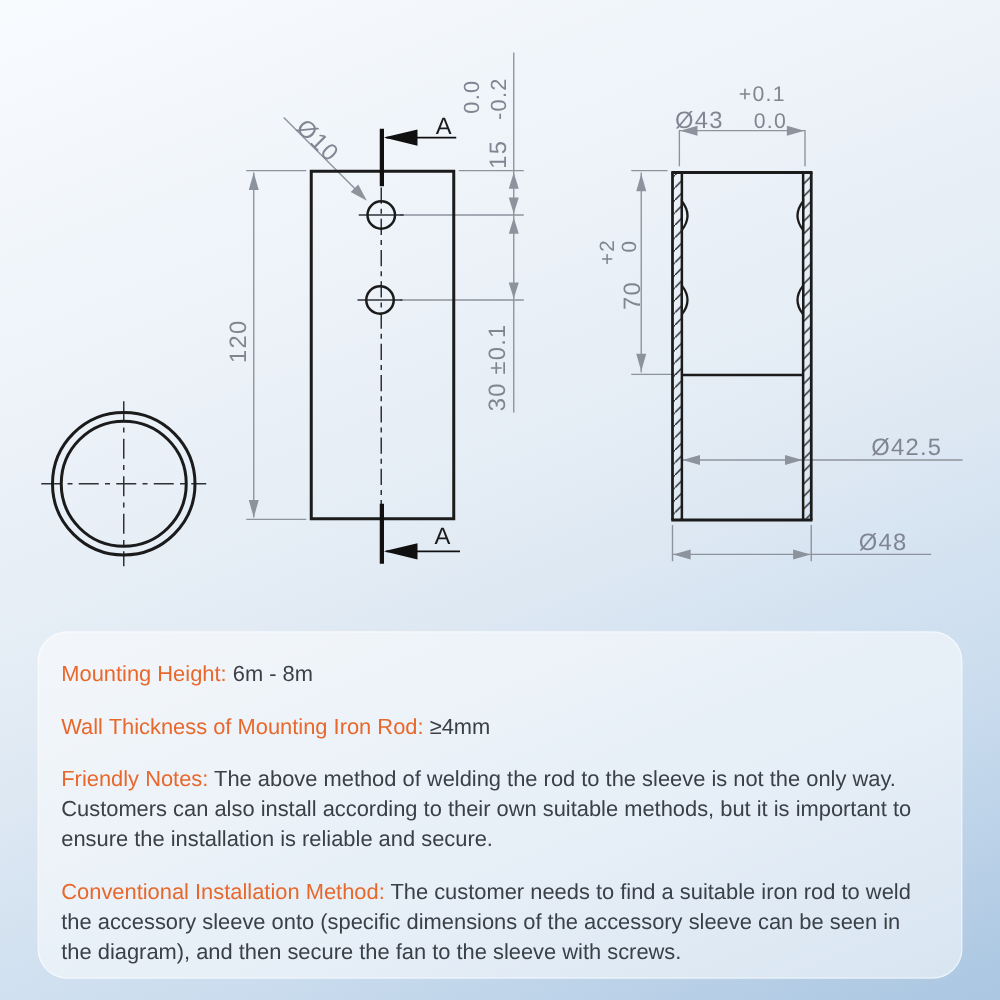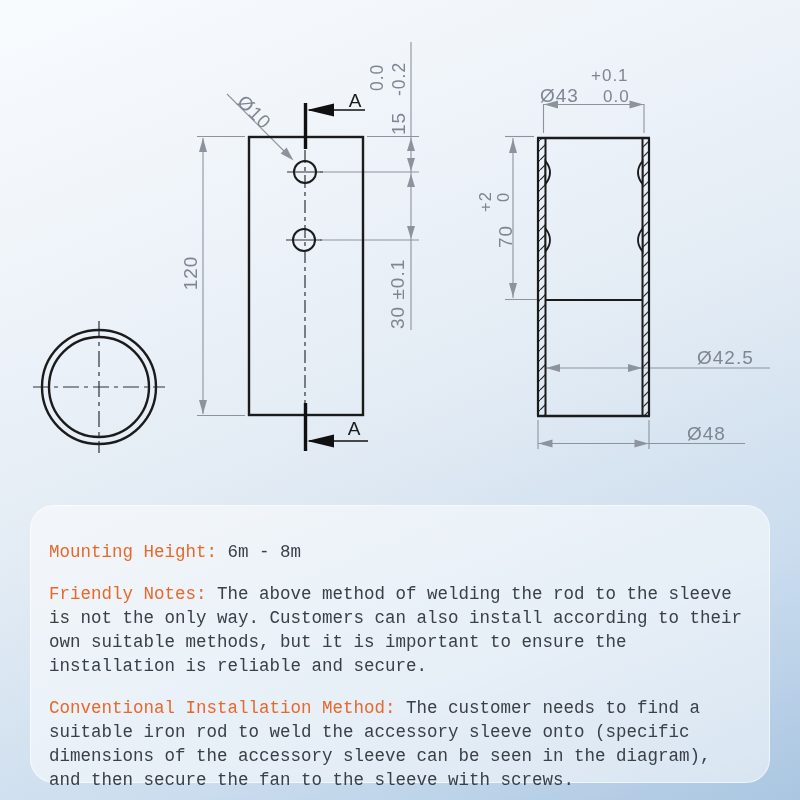--- a/index.html
+++ b/index.html
@@ -15,21 +15,21 @@
   .dimhead{fill:#8d939d;stroke:none;}
   .dimtxt{font-family:"Liberation Sans",sans-serif;fill:#7f8692;letter-spacing:1px;}
   .secttxt{font-family:"Liberation Sans",sans-serif;fill:#1b1b1b;}
   .panel{
     position:absolute;left:30px;top:505px;width:740px;height:278px;
     box-sizing:border-box;border-radius:24px;
     background:rgba(255,255,255,0.52);
     border:1px solid rgba(255,255,255,0.55);
     padding:21px 20px 0 18px;
   }
-  .info-line{margin:13px 0 18px 0;font-size:17.5px;line-height:24px;color:#3a4047;font-family:Liberation Mono, monospace;}
+  .info-line{margin:0 0 18px 0;font-size:17.5px;line-height:24px;color:#3a4047;}
   .info-label{color:#e8682c;}
   .info-value{color:#3a4047;}
 </style>
 </head>
 <body>
 
 <svg id="drawing" width="800" height="505" viewBox="0 0 800 505">
   <defs>
     <pattern id="hatch" width="10" height="10" patternUnits="userSpaceOnUse">
       <path d="M-1,11 L11,-1" stroke="#23262b" stroke-width="1.2"></path>
@@ -136,17 +136,18 @@
     <path d="M545.5,161 Q554.5,172.5 545.5,184 Z" fill="#e9eff7" stroke="#1b1b1b" stroke-width="1.8"></path>
     <path d="M545.5,228.5 Q554.5,240 545.5,251.5 Z" fill="#e9eff7" stroke="#1b1b1b" stroke-width="1.8"></path>
     <path d="M642.5,161 Q633.5,172.5 642.5,184 Z" fill="#e9eff7" stroke="#1b1b1b" stroke-width="1.8"></path>
     <path d="M642.5,228.5 Q633.5,240 642.5,251.5 Z" fill="#e9eff7" stroke="#1b1b1b" stroke-width="1.8"></path>
   </g>
 </svg>
 
 <div class="panel">
   <p class="info-line"><span class="info-label">Mounting Height:</span> <span class="info-value">6m - 8m</span></p>
 
+  <p class="info-line"><span class="info-label">Wall Thickness of Mounting Iron Rod:</span> <span class="info-value">≥4mm</span></p>
 
   <p class="info-line"><span class="info-label">Friendly Notes:</span> <span class="info-value">The above method of welding the rod to the sleeve is not the only way. Customers can also install according to their own suitable methods, but it is important to ensure the installation is reliable and secure.</span></p>
 
   <p class="info-line"><span class="info-label">Conventional Installation Method:</span> <span class="info-value">The customer needs to find a suitable iron rod to weld the accessory sleeve onto (specific dimensions of the accessory sleeve can be seen in the diagram), and then secure the fan to the sleeve with screws.</span></p>
 </div>
 
 </body></html>

